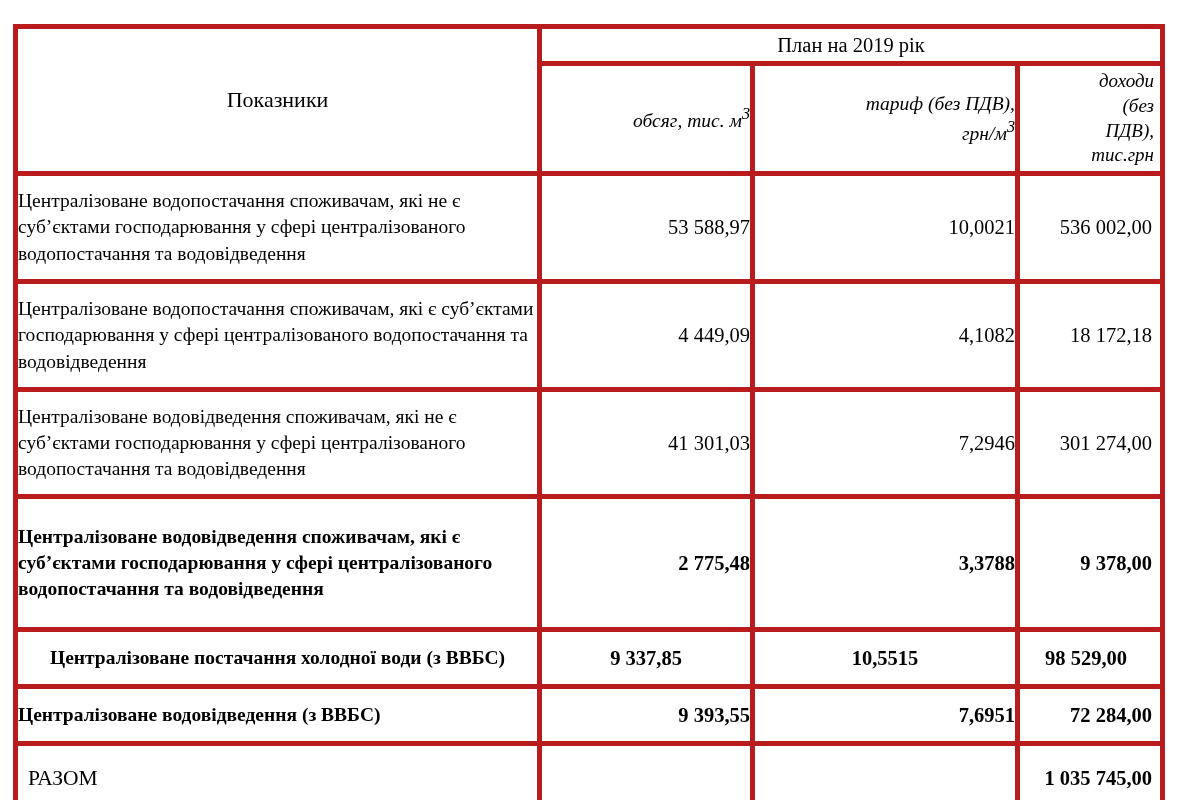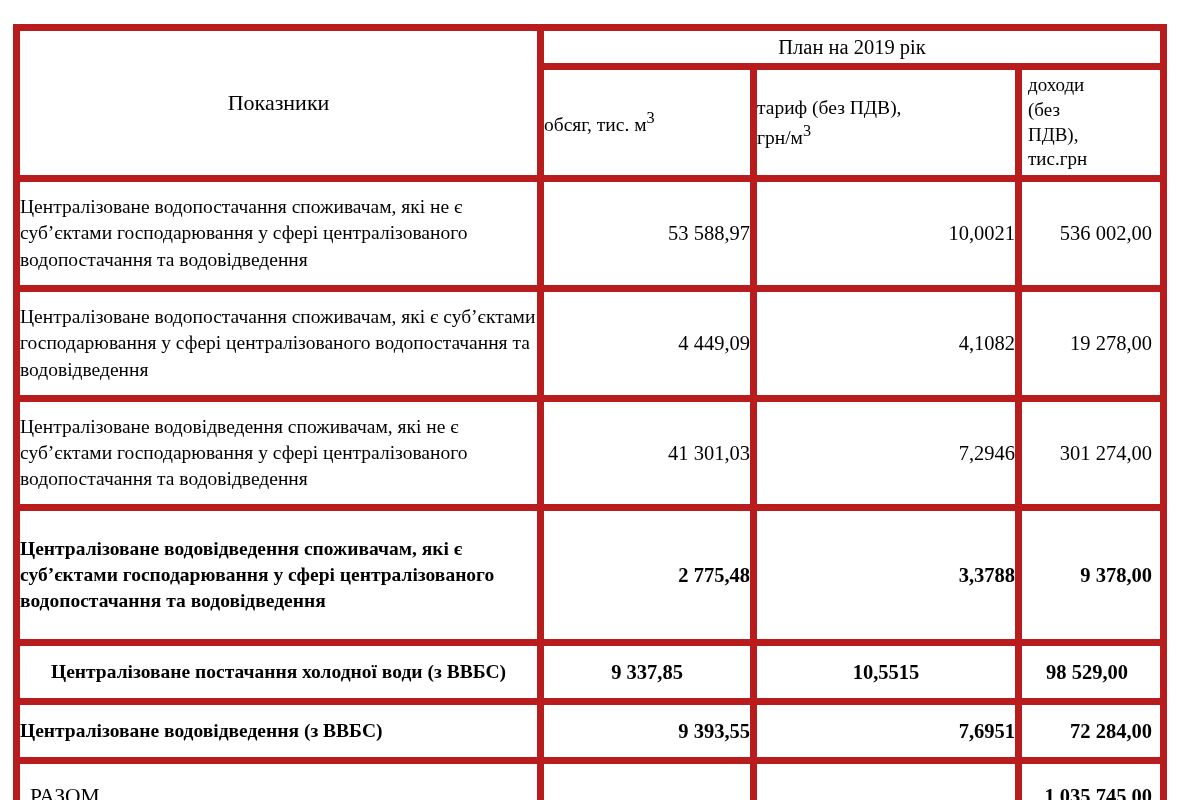--- a/index.html
+++ b/index.html
@@ -25,21 +25,21 @@
     left: 13px;
     top: 24px;
     width: 1147px;
     border-collapse: collapse;
     table-layout: fixed;
     font-size: 19.5px;
     line-height: 1.30;
   }
   table.tariff-table td,
   table.tariff-table th {
-    border: 7px solid #b91c1c;
+    border: 5px solid #b91c1c;
     padding: 0;
     font-weight: normal;
     vertical-align: middle;
   }
   
   col.c-ind  { width: 524px; }
   col.c-vol  { width: 213px; }
   col.c-tar  { width: 265px; }
   col.c-inc  { width: 145px; }
 
@@ -51,25 +51,26 @@
     height: 133px;
   }
   .hd-plan {
     text-align: center;
     vertical-align: middle;
     font-size: 20.5px;
     height: 32px;
     padding: 1px 0 3px 0;
   }
   .hd-sub {
-    text-align: left;
+    text-align: right;
     vertical-align: middle;
     font-size: 19.5px;
     height: 101px;
     padding: 2px 4px;
+    font-style: italic;
   }
   .hd-sub.income {
     font-size: 19px;
     line-height: 1.30;
     padding: 2px 6px;
   }
 
   
   .cell-ind {
     text-align: left;
@@ -139,21 +140,21 @@
       <tr class="r1">
         <td class="cell-ind">Централізоване водопостачання споживачам, які не є суб’єктами господарювання у сфері централізованого водопостачання та водовідведення</td>
         <td class="cell-num">53 588,97</td>
         <td class="cell-num">10,0021</td>
         <td class="cell-num last">536 002,00</td>
       </tr>
       <tr class="r2">
         <td class="cell-ind">Централізоване водопостачання споживачам, які є суб’єктами господарювання у сфері централізованого водопостачання та водовідведення</td>
         <td class="cell-num">4 449,09</td>
         <td class="cell-num">4,1082</td>
-        <td class="cell-num last">19 278,00</td>
+        <td class="cell-num last">18 172,18</td>
       </tr>
       <tr class="r3">
         <td class="cell-ind">Централізоване водовідведення споживачам, які не є суб’єктами господарювання у сфері централізованого водопостачання та водовідведення</td>
         <td class="cell-num">41 301,03</td>
         <td class="cell-num">7,2946</td>
         <td class="cell-num last">301 274,00</td>
       </tr>
       <tr class="r4 bold">
         <td class="cell-ind">Централізоване водовідведення споживачам, які є суб’єктами господарювання у сфері централізованого водопостачання та водовідведення</td>
         <td class="cell-num">2 775,48</td>

